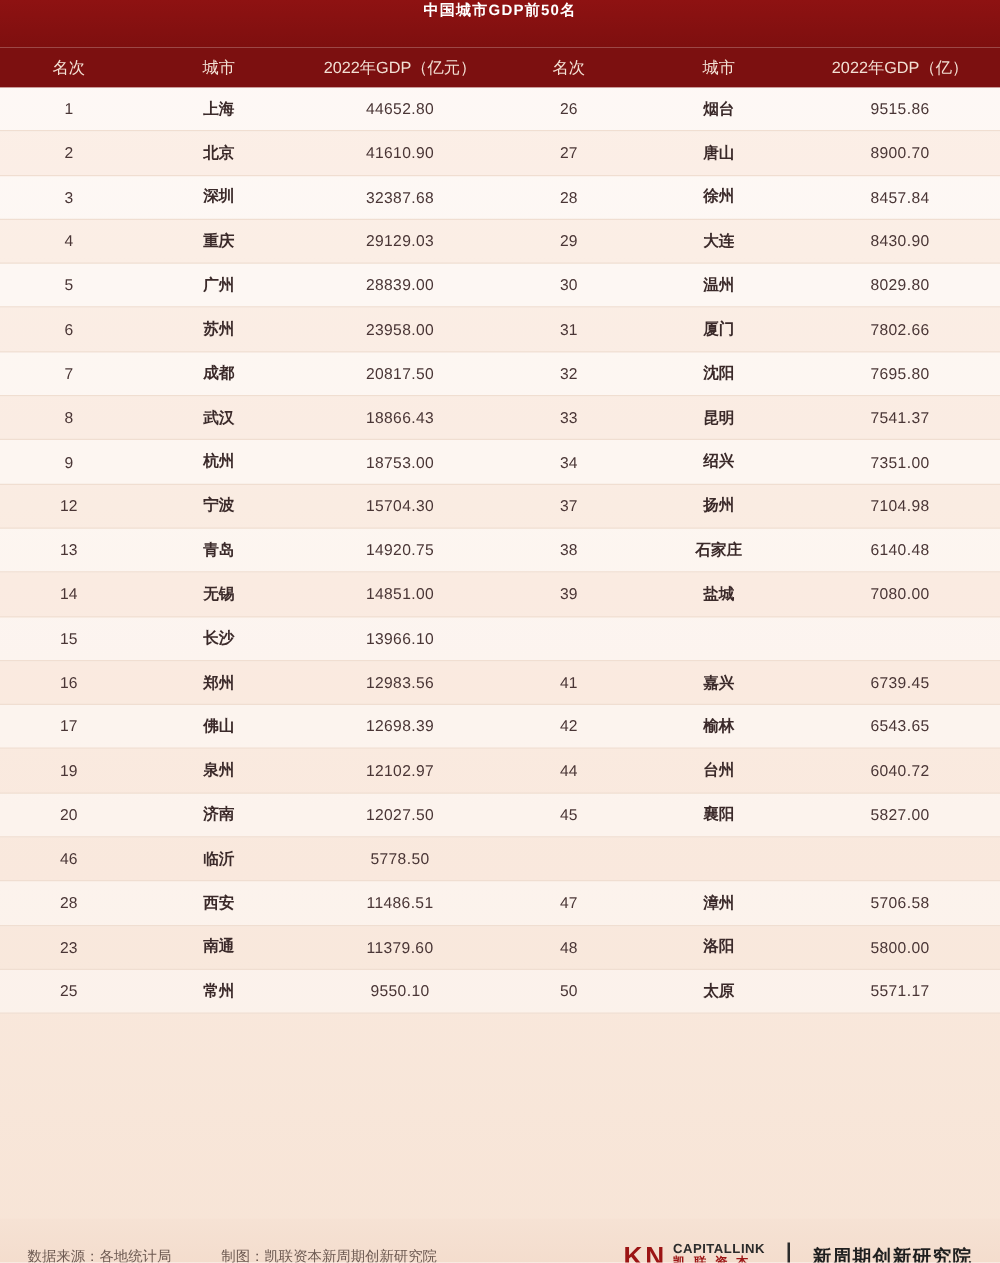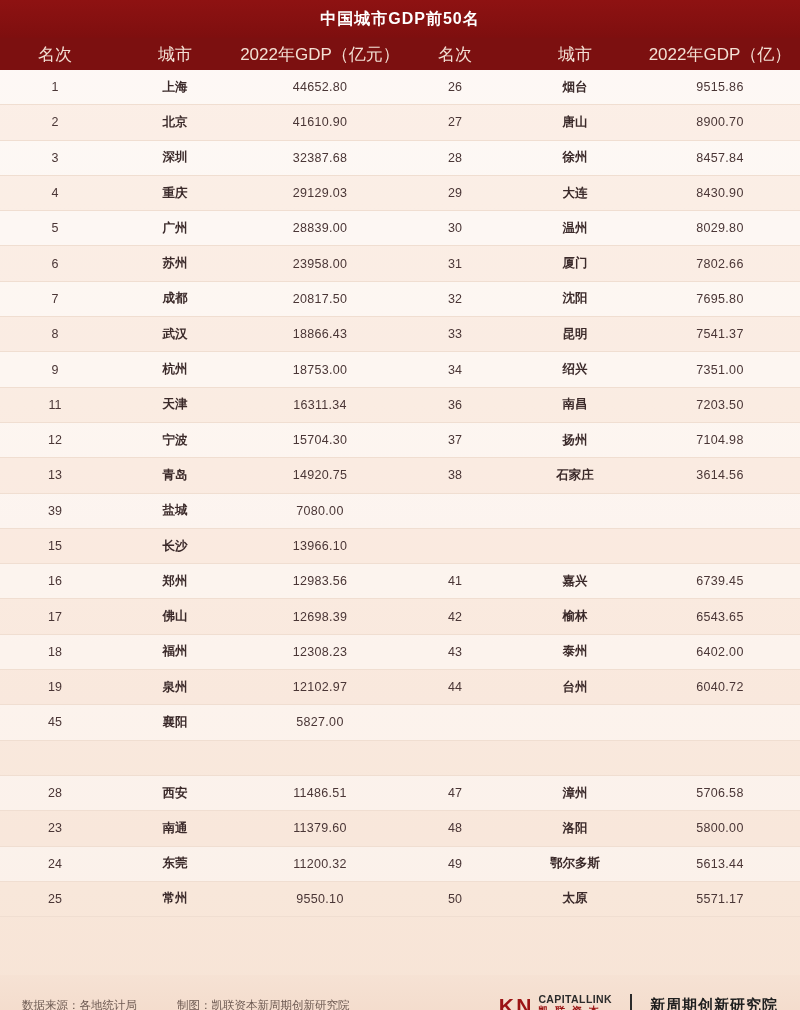--- a/index.html
+++ b/index.html
@@ -21,34 +21,34 @@
     background: linear-gradient(180deg, #fdf4ef 0%, #fbeee5 40%, #f7e4d6 100%);
     box-sizing: border-box;
   }
   
   .title-bar {
     height: 38px;
     background: #8c1111;
     background: linear-gradient(180deg, #8e1212 0%, #7e0f0f 100%);
     color: #ffffff;
     display: flex;
-    align-items: center;
+    align-items: flex-start;
     justify-content: center;
-    font-size: 16px;
+    font-size: 12px;
     font-weight: bold;
     letter-spacing: 1px;
   }
   
   .header-row {
     height: 32px;
     background: #7c1010;
     color: #f3e0d4;
     display: flex;
     align-items: center;
-    font-size: 17px;
+    font-size: 13px;
   }
   .header-row .cell {
     text-align: center;
   }
   
   .c-rank  { width: 110px; }
   .c-city  { width: 130px; }
   .c-gdp   { width: 160px; }
   
   .table-body {
@@ -274,55 +274,48 @@
           <div class="cell c-gdp gdp">18753.00</div>
         </div>
         <div class="half">
           <div class="cell c-rank">34</div>
           <div class="cell c-city city">绍兴</div>
           <div class="cell c-gdp gdp">7351.00</div>
         </div>
       </div>
       <div class="row">
         <div class="half">
-          <div class="cell c-rank">11</div>
-          <div class="cell c-city city">天津</div>
-          <div class="cell c-gdp gdp">16311.34</div>
-        </div>
-        <div class="half">
-          <div class="cell c-rank">36</div>
-          <div class="cell c-city city">南昌</div>
-          <div class="cell c-gdp gdp">7203.50</div>
-        </div>
-      </div>
-      <div class="row">
-        <div class="half">
           <div class="cell c-rank">12</div>
           <div class="cell c-city city">宁波</div>
           <div class="cell c-gdp gdp">15704.30</div>
         </div>
         <div class="half">
           <div class="cell c-rank">37</div>
           <div class="cell c-city city">扬州</div>
           <div class="cell c-gdp gdp">7104.98</div>
         </div>
       </div>
       <div class="row">
         <div class="half">
           <div class="cell c-rank">13</div>
           <div class="cell c-city city">青岛</div>
           <div class="cell c-gdp gdp">14920.75</div>
         </div>
         <div class="half">
           <div class="cell c-rank">38</div>
           <div class="cell c-city city">石家庄</div>
-          <div class="cell c-gdp gdp">3614.56</div>
-        </div>
-      </div>
-      <div class="row">
+          <div class="cell c-gdp gdp">6140.48</div>
+        </div>
+      </div>
+      <div class="row">
+        <div class="half">
+          <div class="cell c-rank">14</div>
+          <div class="cell c-city city">无锡</div>
+          <div class="cell c-gdp gdp">14851.00</div>
+        </div>
         <div class="half">
           <div class="cell c-rank">39</div>
           <div class="cell c-city city">盐城</div>
           <div class="cell c-gdp gdp">7080.00</div>
         </div>
       </div>
       <div class="row">
         <div class="half">
           <div class="cell c-rank">15</div>
           <div class="cell c-city city">长沙</div>
@@ -348,50 +341,48 @@
           <div class="cell c-gdp gdp">12698.39</div>
         </div>
         <div class="half">
           <div class="cell c-rank">42</div>
           <div class="cell c-city city">榆林</div>
           <div class="cell c-gdp gdp">6543.65</div>
         </div>
       </div>
       <div class="row">
         <div class="half">
-          <div class="cell c-rank">18</div>
-          <div class="cell c-city city">福州</div>
-          <div class="cell c-gdp gdp">12308.23</div>
-        </div>
-        <div class="half">
-          <div class="cell c-rank">43</div>
-          <div class="cell c-city city">泰州</div>
-          <div class="cell c-gdp gdp">6402.00</div>
-        </div>
-      </div>
-      <div class="row">
-        <div class="half">
           <div class="cell c-rank">19</div>
           <div class="cell c-city city">泉州</div>
           <div class="cell c-gdp gdp">12102.97</div>
         </div>
         <div class="half">
           <div class="cell c-rank">44</div>
           <div class="cell c-city city">台州</div>
           <div class="cell c-gdp gdp">6040.72</div>
         </div>
       </div>
       <div class="row">
         <div class="half">
+          <div class="cell c-rank">20</div>
+          <div class="cell c-city city">济南</div>
+          <div class="cell c-gdp gdp">12027.50</div>
+        </div>
+        <div class="half">
           <div class="cell c-rank">45</div>
           <div class="cell c-city city">襄阳</div>
           <div class="cell c-gdp gdp">5827.00</div>
         </div>
       </div>
       <div class="row">
+        <div class="half">
+          <div class="cell c-rank">46</div>
+          <div class="cell c-city city">临沂</div>
+          <div class="cell c-gdp gdp">5778.50</div>
+        </div>
       </div>
       <div class="row">
         <div class="half">
           <div class="cell c-rank">28</div>
           <div class="cell c-city city">西安</div>
           <div class="cell c-gdp gdp">11486.51</div>
         </div>
         <div class="half">
           <div class="cell c-rank">47</div>
           <div class="cell c-city city">漳州</div>
@@ -401,32 +392,20 @@
       <div class="row">
         <div class="half">
           <div class="cell c-rank">23</div>
           <div class="cell c-city city">南通</div>
           <div class="cell c-gdp gdp">11379.60</div>
         </div>
         <div class="half">
           <div class="cell c-rank">48</div>
           <div class="cell c-city city">洛阳</div>
           <div class="cell c-gdp gdp">5800.00</div>
-        </div>
-      </div>
-      <div class="row">
-        <div class="half">
-          <div class="cell c-rank">24</div>
-          <div class="cell c-city city">东莞</div>
-          <div class="cell c-gdp gdp">11200.32</div>
-        </div>
-        <div class="half">
-          <div class="cell c-rank">49</div>
-          <div class="cell c-city city">鄂尔多斯</div>
-          <div class="cell c-gdp gdp">5613.44</div>
         </div>
       </div>
       <div class="row">
         <div class="half">
           <div class="cell c-rank">25</div>
           <div class="cell c-city city">常州</div>
           <div class="cell c-gdp gdp">9550.10</div>
         </div>
         <div class="half">
           <div class="cell c-rank">50</div>

